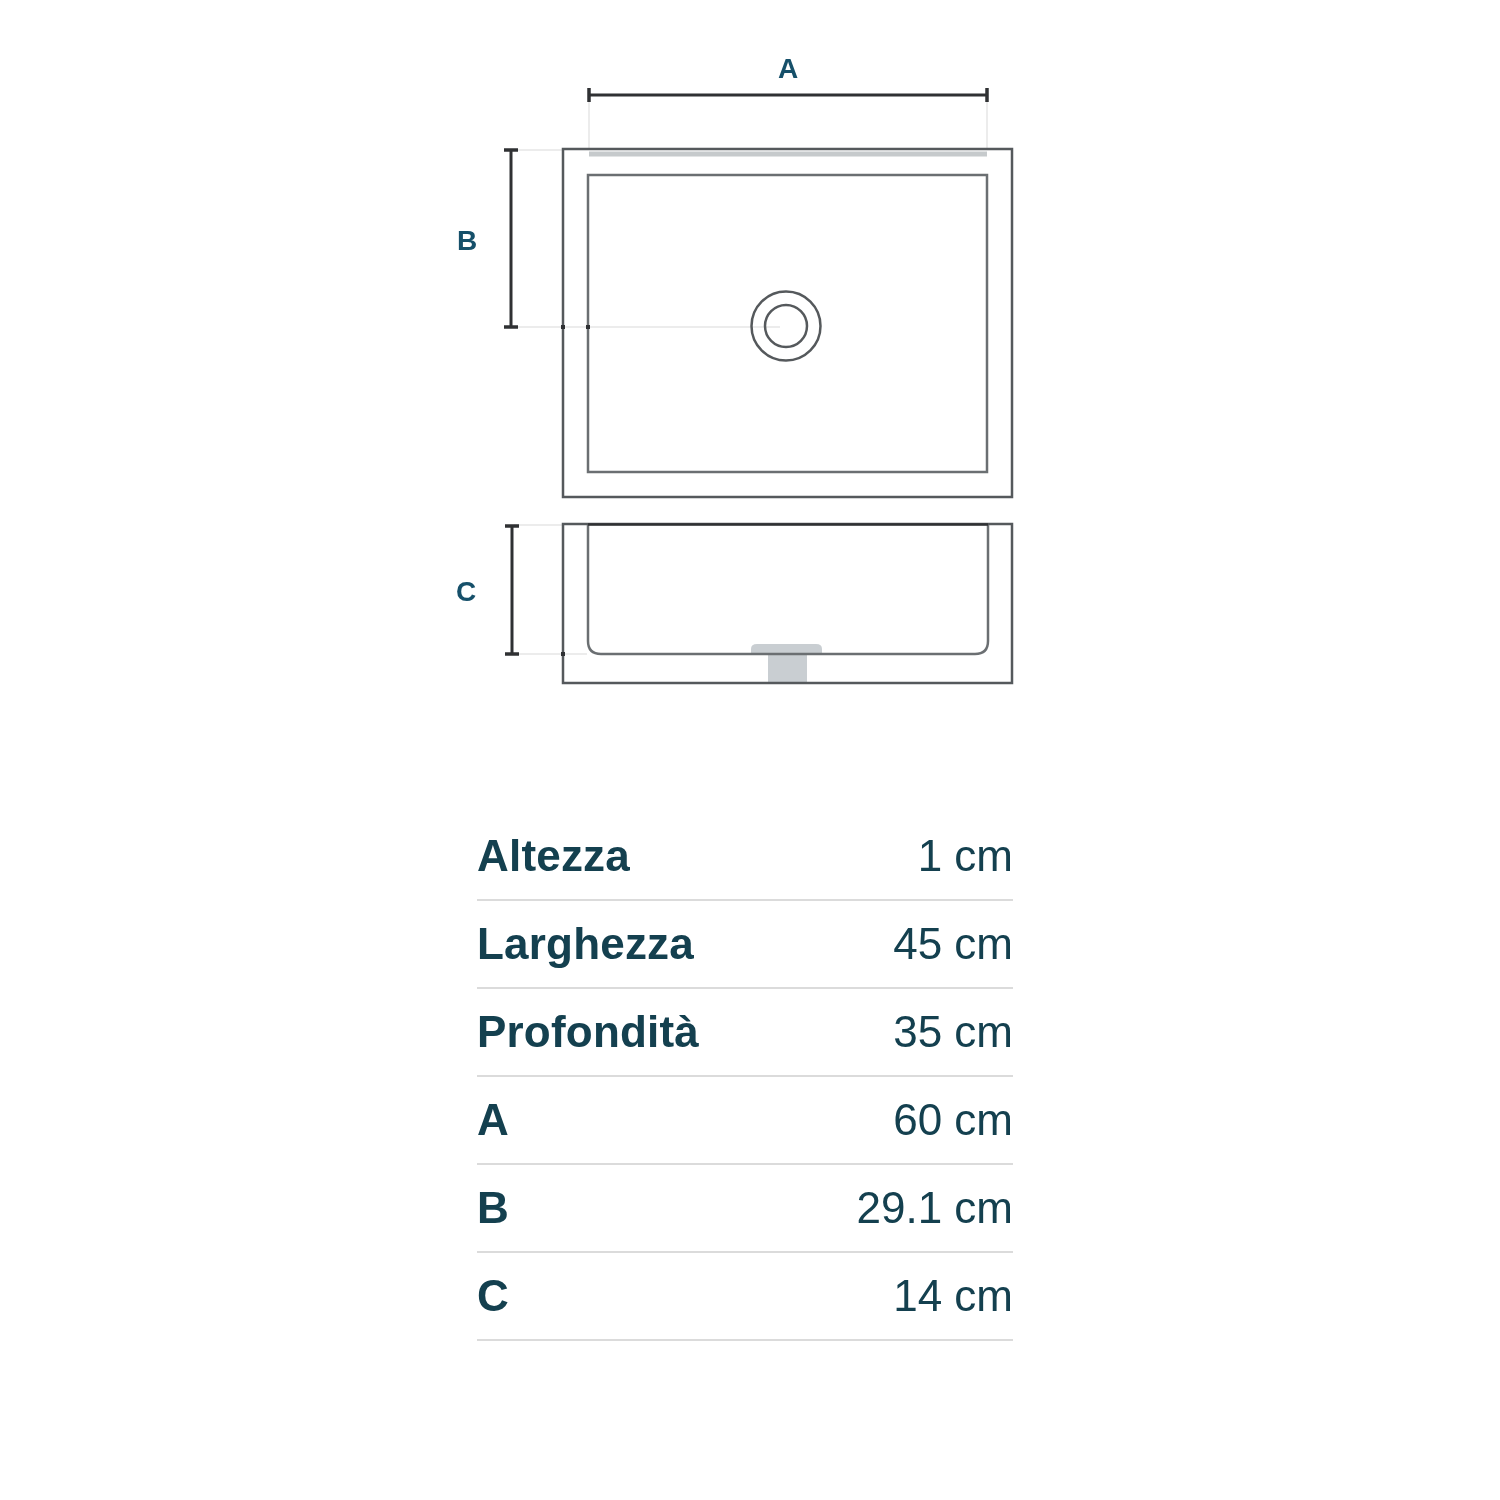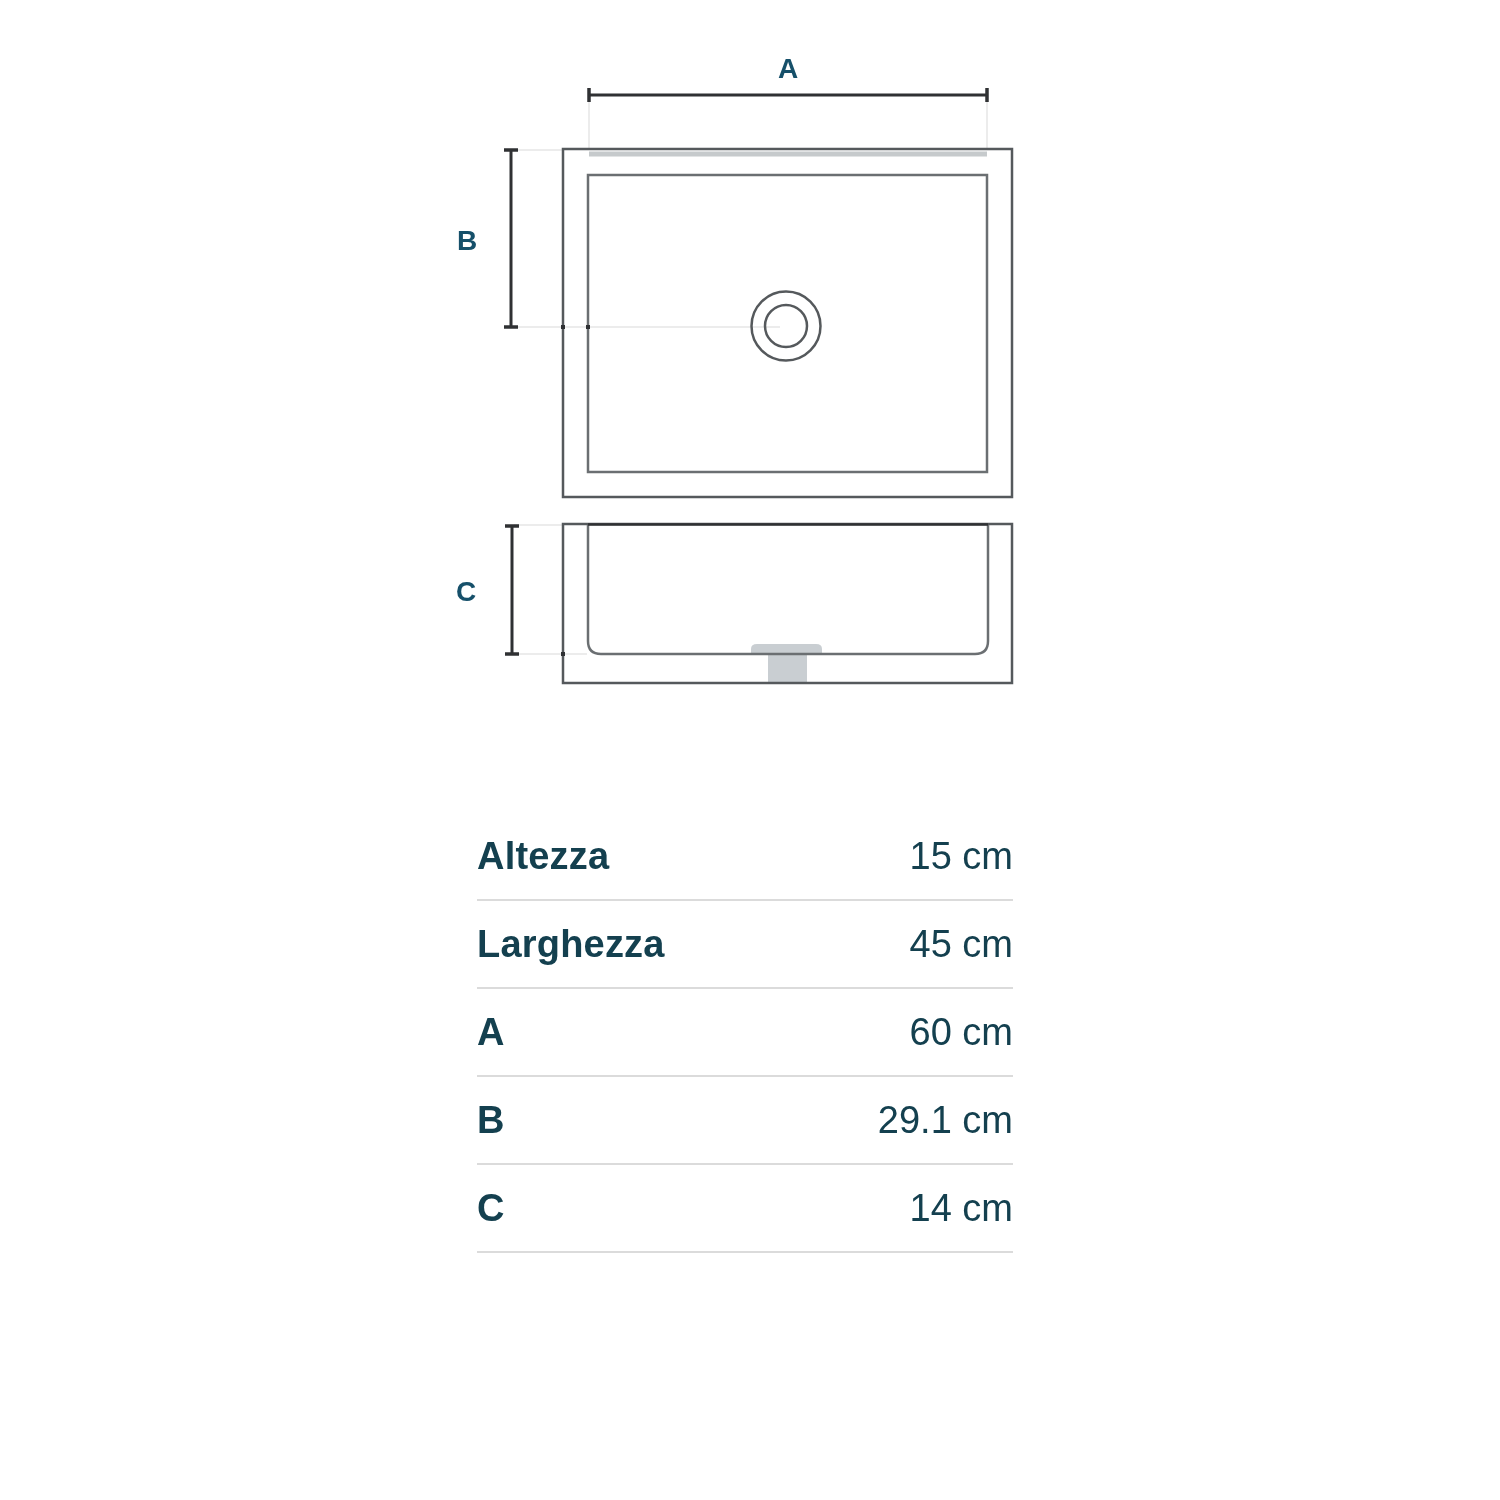--- a/index.html
+++ b/index.html
@@ -32,21 +32,21 @@
     top: 813px;
     width: 536px;
   }
   .spec-row {
     display: flex;
     align-items: center;
     justify-content: space-between;
     height: 86px;
     border-bottom: 2px solid #dbdbdb;
     color: #14404f;
-    font-size: 38px;
+    font-size: 44px;
     line-height: 1;
   }
   .spec-label {
     font-weight: bold;
     letter-spacing: 0.2px;
   }
   .spec-value {
     font-weight: normal;
   }
 </style>
@@ -113,25 +113,29 @@
       <line x1="512" y1="526" x2="512" y2="654" stroke="#2f3133" stroke-width="3"></line>
       <line x1="505" y1="526" x2="519" y2="526" stroke="#2f3133" stroke-width="3.5"></line>
       <line x1="505" y1="654" x2="519" y2="654" stroke="#2f3133" stroke-width="3.5"></line>
       <text class="dim-label" x="466" y="601" text-anchor="middle">C</text>
     </g>
   </svg>
 
   <div class="spec-table">
     <div class="spec-row">
       <span class="spec-label">Altezza</span>
-      <span class="spec-value">15 cm</span>
+      <span class="spec-value">1 cm</span>
     </div>
     <div class="spec-row">
       <span class="spec-label">Larghezza</span>
       <span class="spec-value">45 cm</span>
+    </div>
+    <div class="spec-row">
+      <span class="spec-label">Profondità</span>
+      <span class="spec-value">35 cm</span>
     </div>
     <div class="spec-row">
       <span class="spec-label">A</span>
       <span class="spec-value">60 cm</span>
     </div>
     <div class="spec-row">
       <span class="spec-label">B</span>
       <span class="spec-value">29.1 cm</span>
     </div>
     <div class="spec-row">

